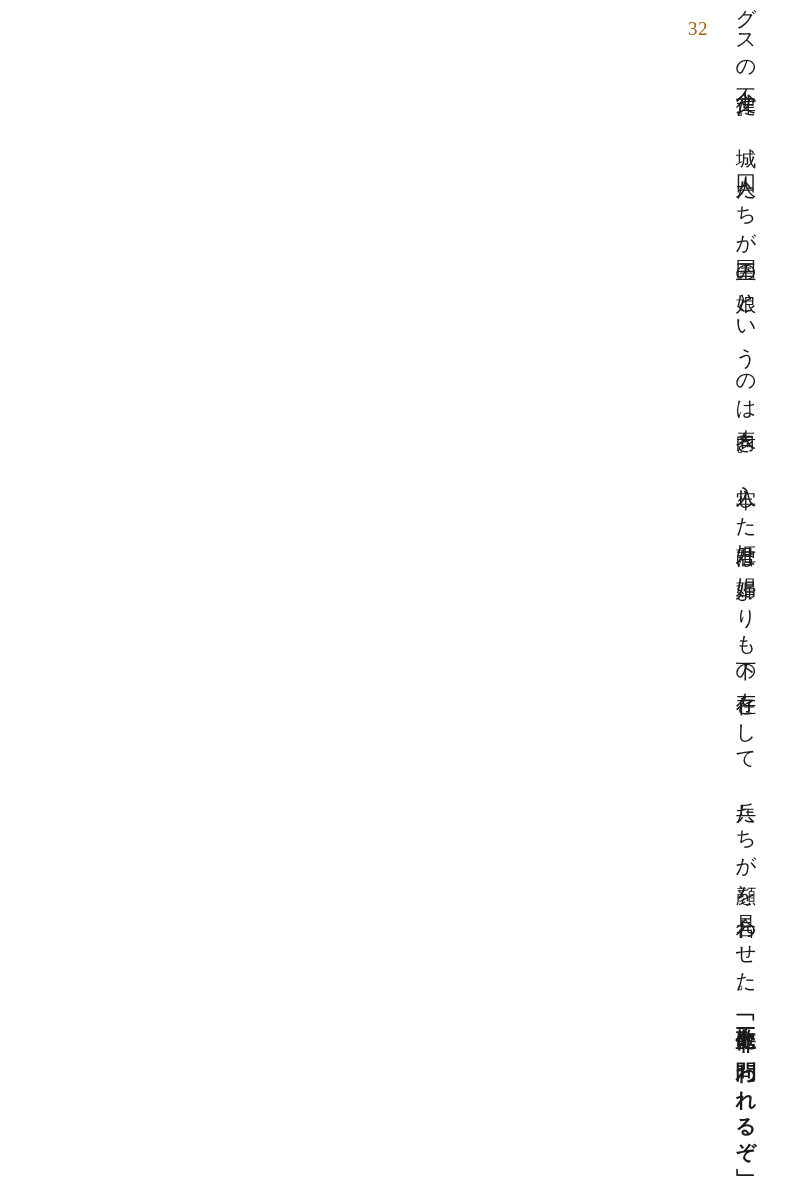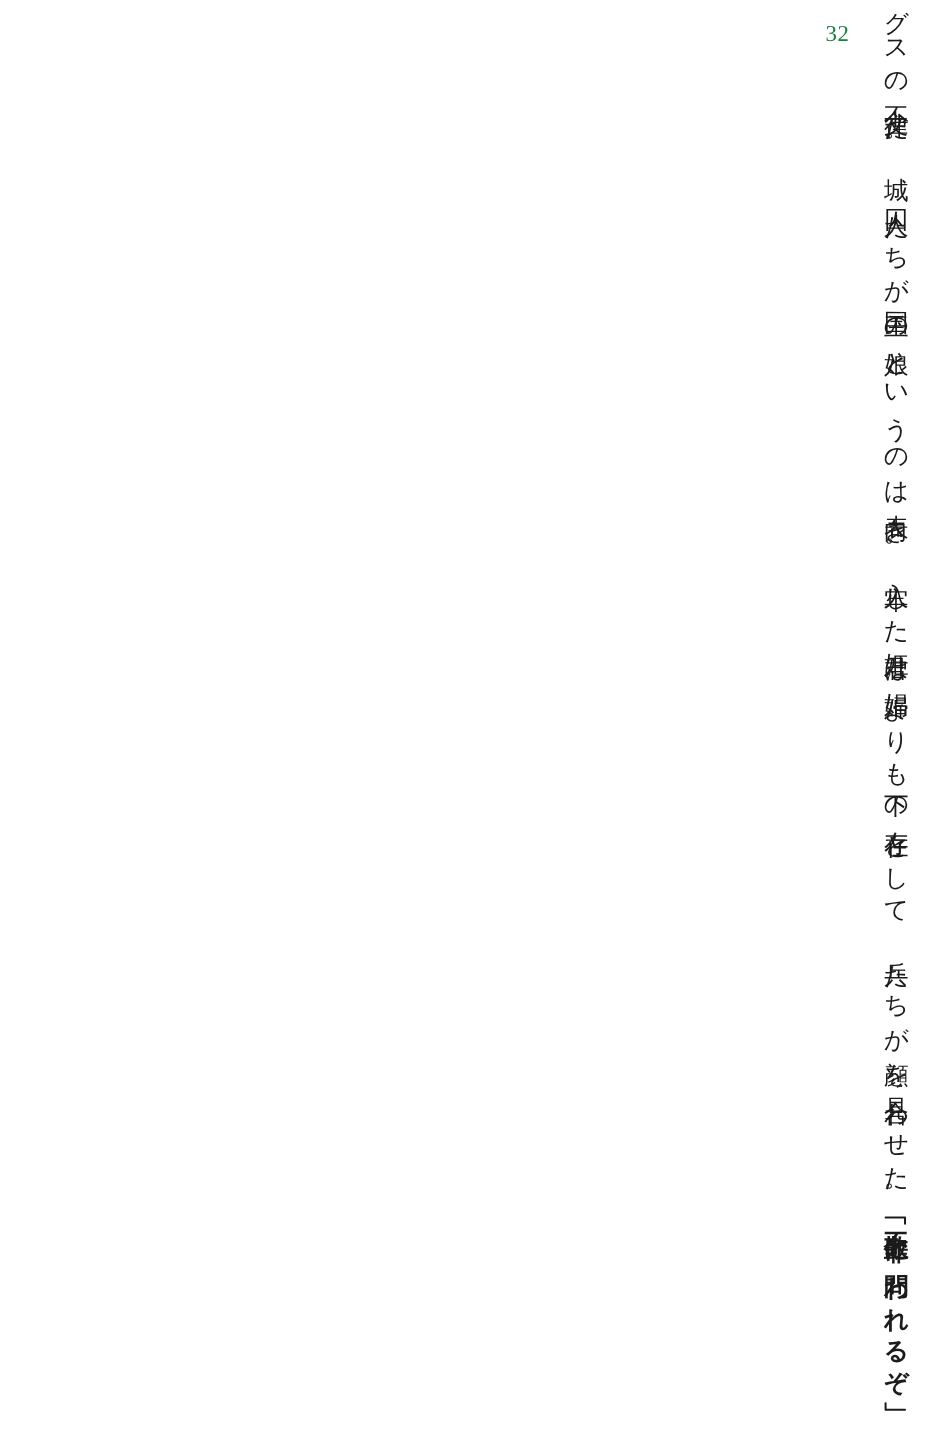--- a/index.html
+++ b/index.html
@@ -18,21 +18,21 @@
     background: #ffffff;
     overflow: hidden;
     box-sizing: border-box;
   }
   .page-number {
     position: absolute;
     top: 18px;
     right: 84px;
     font-size: 19px;
     letter-spacing: 0.5px;
-    color: #15803d;
+    color: #a16207;
     font-family: "Liberation Serif", "DejaVu Serif", serif;
   }
   .text-body {
     position: absolute;
     top: 88px;
     right: 36px;
     left: 36px;
     height: 1070px;
     display: flex;
     flex-direction: row-reverse;

